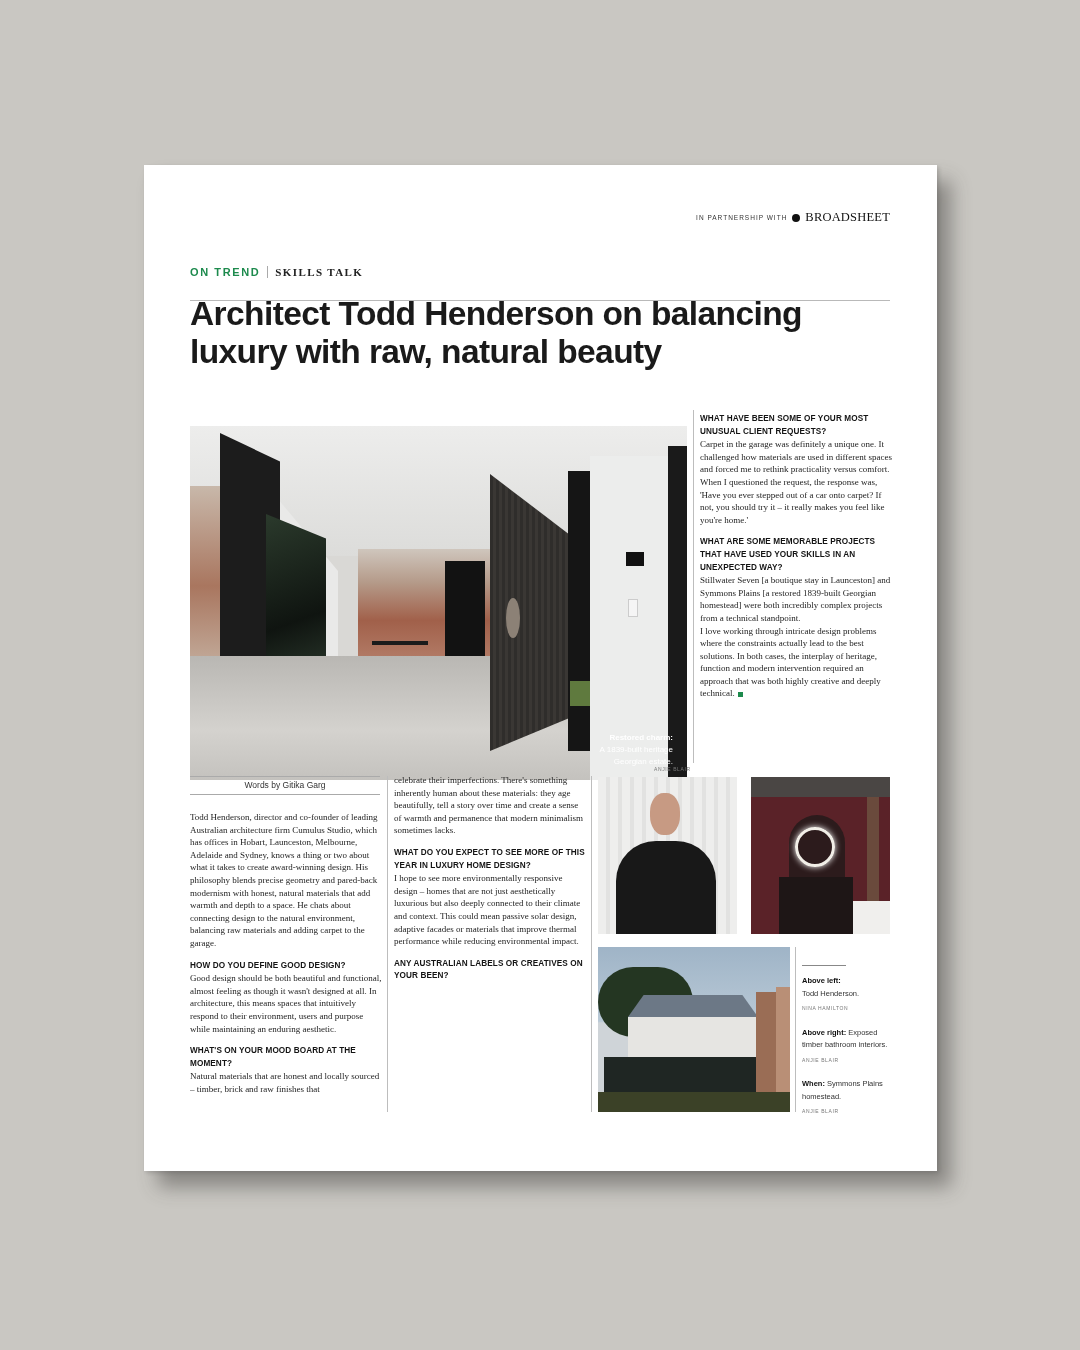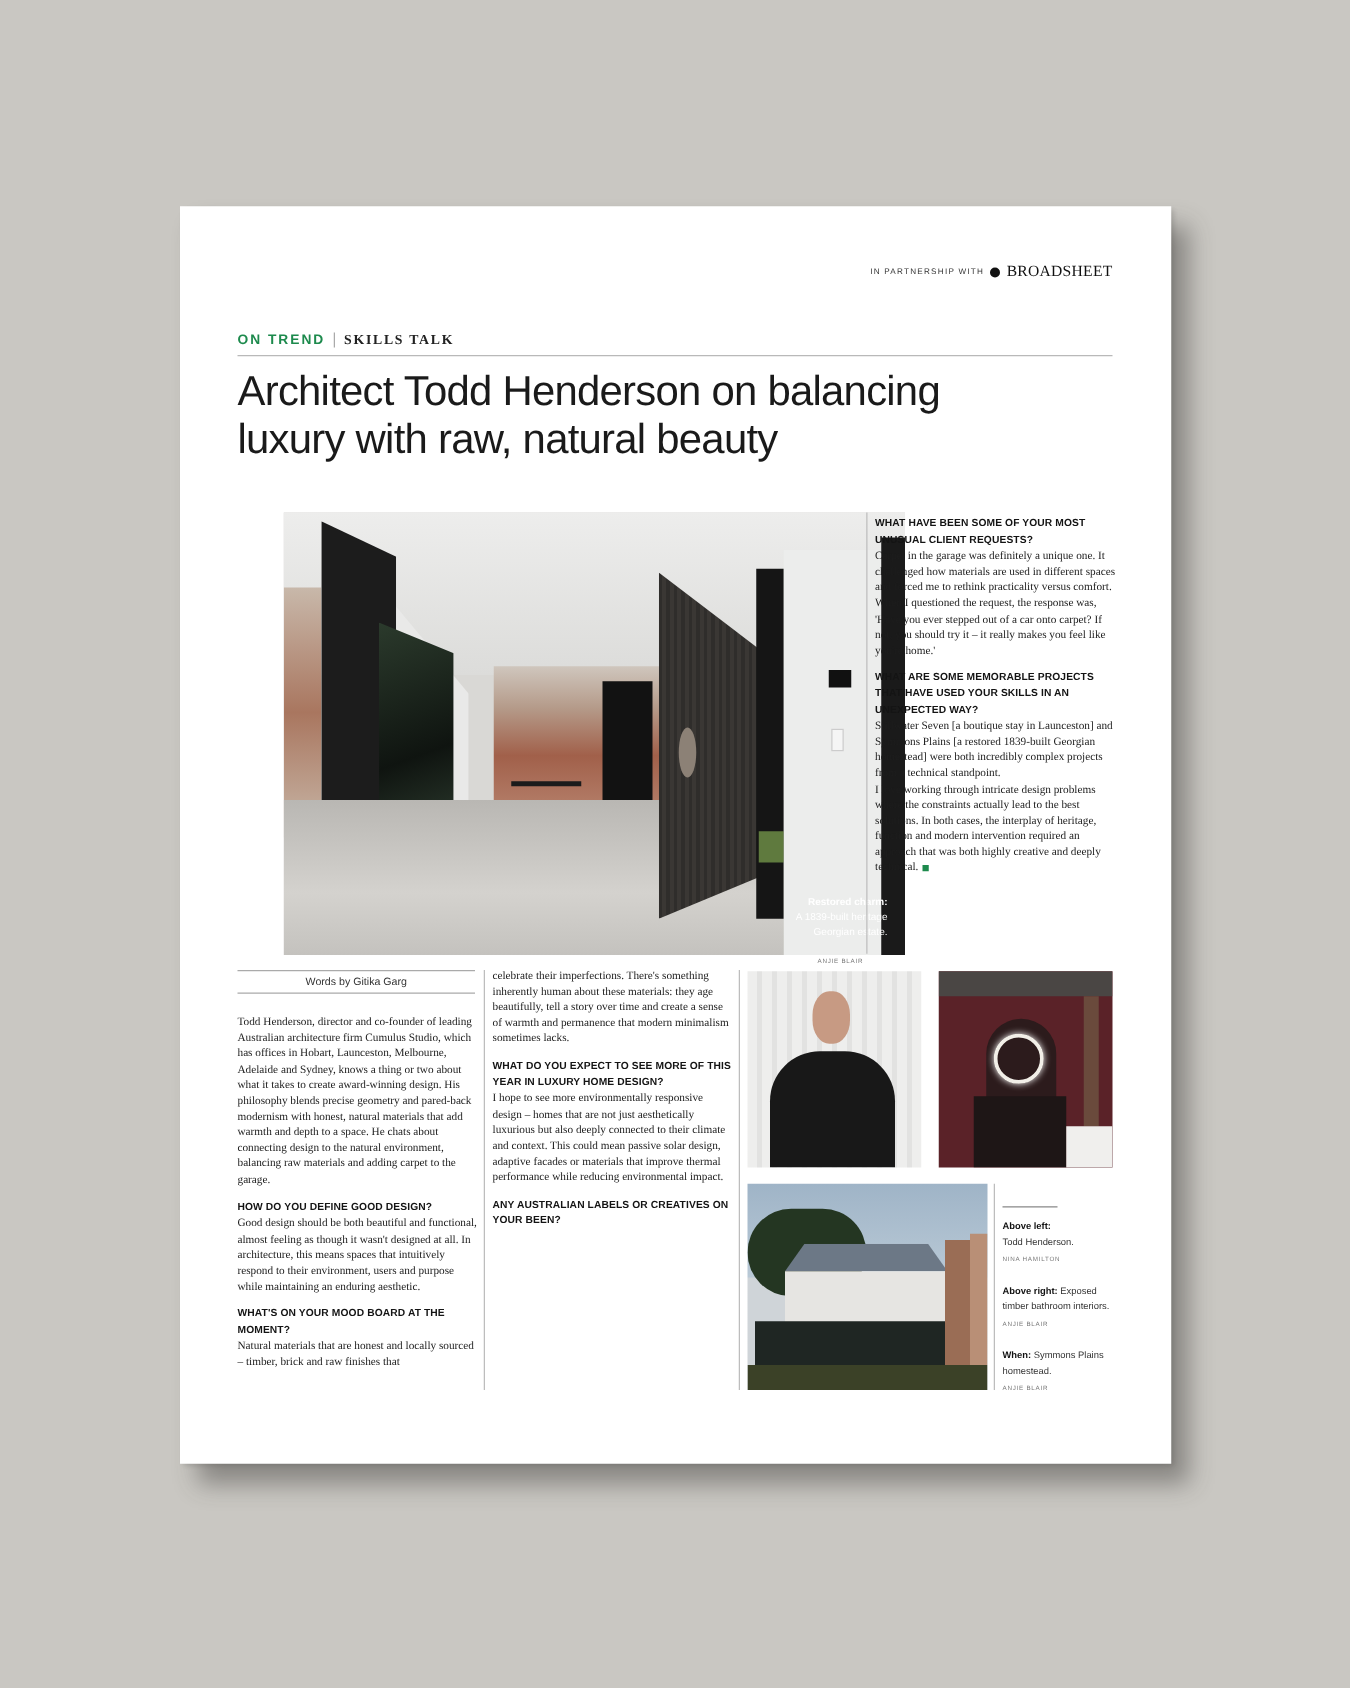--- a/index.html
+++ b/index.html
@@ -23,41 +23,41 @@
     font-family: "Liberation Sans", sans-serif; font-size: 6.5px;
     letter-spacing: 1px; color: #333;
   }
   .partner-dot { width: 8px; height: 8px; border-radius: 50%; background: #111; display: inline-block; }
   .partner-brand {
     font-family: "Liberation Serif", serif; font-size: 12.5px; letter-spacing: 0.2px; color: #111;
   }
   .kicker {
     position: absolute; left: 46px; top: 101px; width: 700px;
     display: flex; align-items: flex-start;
-    padding-bottom: 6px; border-bottom: 1px solid #b9b9b9;
+    padding-bottom: 22px; border-bottom: 1px solid #b9b9b9;
   }
   .kicker-a {
     font-family: "Liberation Sans", sans-serif; font-weight: bold; font-size: 11px;
     letter-spacing: 1.6px; color: #1d8a4d;
   }
   .kicker-sep { width: 1px; height: 12px; background: #aaa; margin: 0 7px; }
   .kicker-b {
     font-family: "Liberation Serif", serif; font-weight: bold; font-size: 11px;
     letter-spacing: 1.4px; color: #222;
   }
   .headline {
     position: absolute; left: 46px; top: 130px; width: 640px;
-    font-family: "Liberation Sans", sans-serif; font-weight: normal;
+    font-family: "Liberation Sans", sans-serif; font-weight: bold;
     font-size: 33.5px; line-height: 38px; letter-spacing: -0.6px; color: #1a1a1a;
     margin: 0;
   }
   
   .hero {
-    position: absolute; left: 46px; top: 245px; width: 497px; height: 354px;
-    overflow: hidden; background: #d9d8d5; margin-left: 37px;
+    position: absolute; left: 46px; top: 261px; width: 497px; height: 354px;
+    overflow: hidden; background: #d9d8d5;
   }
   .hero .ceiling { position:absolute; left:0; top:0; width:100%; height:130px; background: linear-gradient(#ededec,#dcdcda); }
   .hero .brick-left { position:absolute; left:0; top:60px; width:30px; height:200px; background: linear-gradient(180deg,#c8b8aa,#a9765f 50%,#c9b9aa); }
   .hero .lwall { position:absolute; left:30px; top:0; width:60px; height:354px; background:#1c1c1c; clip-path: polygon(0 2%, 100% 10%, 100% 88%, 0 100%); }
   .hero .wall-white { position:absolute; left:48px; top:25px; width:100px; height:300px; background:#e9e9e8; clip-path: polygon(0 0, 100% 40%, 100% 75%, 0 100%); }
   .hero .art { position:absolute; left:76px; top:88px; width:60px; height:175px; background: linear-gradient(160deg,#2b3a2c,#0f1410 60%,#2e3d30); clip-path: polygon(0 0, 100% 14%, 100% 82%, 0 100%); }
   .hero .brickback { position:absolute; left:168px; top:123px; width:170px; height:110px; background: linear-gradient(180deg,#cfc6bd 0%,#b59b8a 30%,#a1604a 65%,#b27b66 100%); }
   .hero .doorway { position:absolute; left:255px; top:135px; width:40px; height:95px; background:#121212; }
   .hero .floor { position:absolute; left:0; top:230px; width:100%; height:124px; background: linear-gradient(180deg,#b9b7b3,#d4d2ce 60%,#c4c2be); }
   .hero .bench { position:absolute; left:182px; top:215px; width:56px; height:4px; background:#1b1b1b; }

